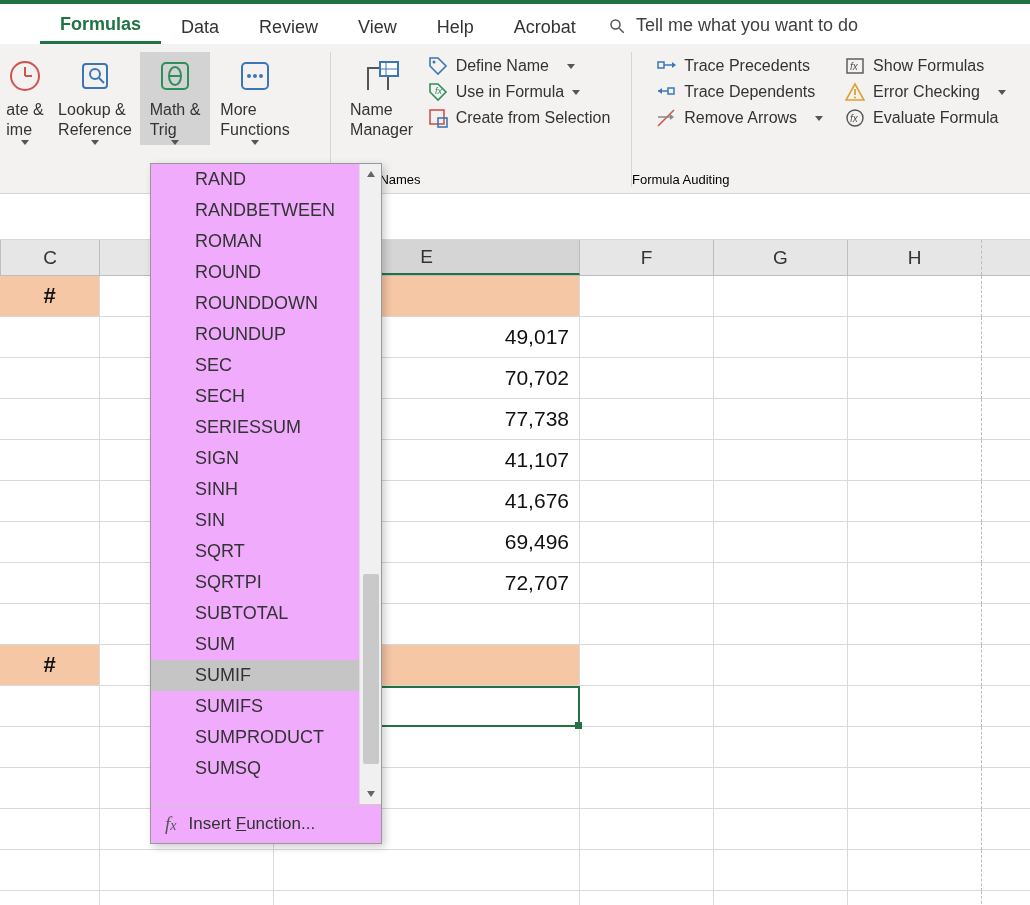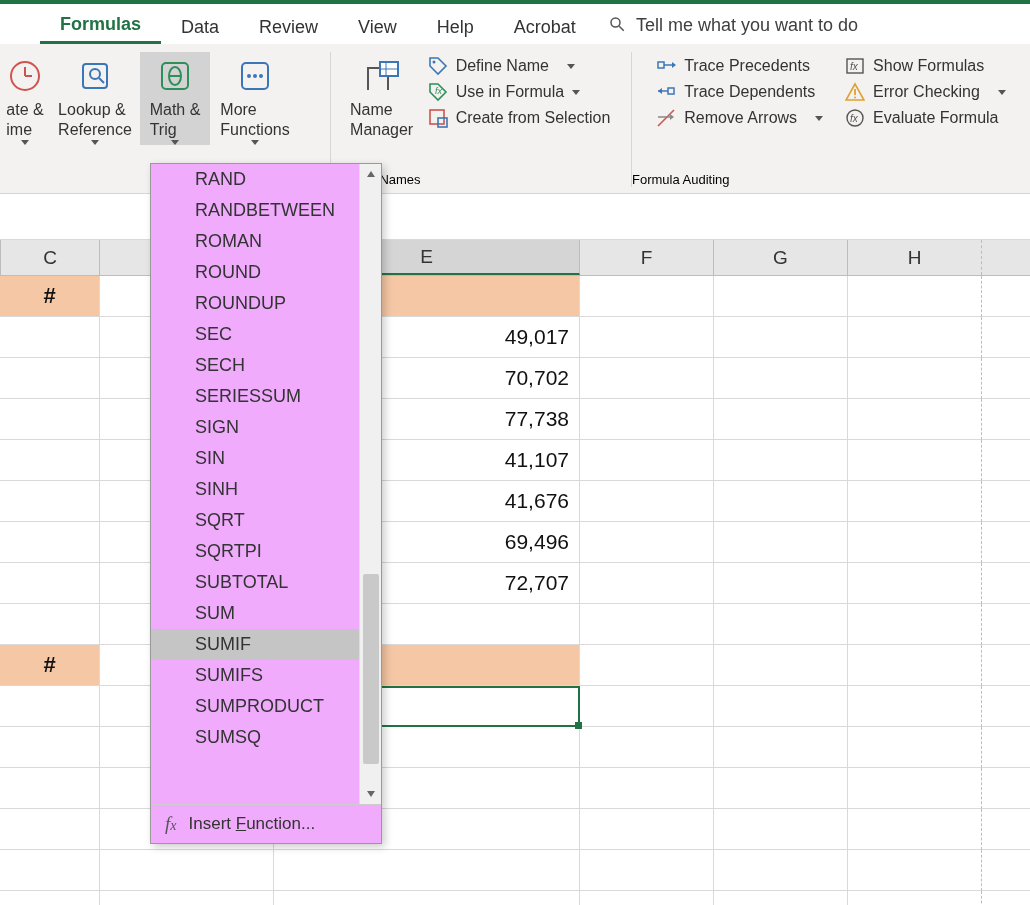--- a/index.html
+++ b/index.html
@@ -3,21 +3,21 @@
 <meta charset="utf-8">
 <style>
   html,body{margin:0;padding:0;width:1030px;height:905px;font-family:"Segoe UI",Arial,sans-serif;font-size:15px;color:#333;background:#fff;overflow:hidden}
   *{box-sizing:border-box}
   
   .top-accent{height:4px;background:#217346;}
   
   .tabs{display:flex;align-items:flex-end;height:40px;background:#fff;gap:0;padding-left:40px}
   .tab{padding:8px 20px 6px 20px;font-size:18px;color:#333;cursor:default}
   .tab.active{color:#217346;font-weight:600;border-bottom:3px solid #217346}
-  .tellme{display:flex;gap:10px;padding:8px 12px;font-size:18px;color:#404040}
+  .tellme{display:flex;align-items:center;gap:10px;padding:8px 12px;font-size:18px;color:#404040}
   .tellme .icon{width:18px;height:18px}
   
   .ribbon{display:flex;height:150px;background:#f3f2f1;border-bottom:1px solid #d6d6d6;padding:2px 0 0 0}
   .group{display:flex;flex-direction:column;align-items:center;min-height:100%}
   .group-inner{display:flex;align-items:flex-start;flex:1;padding:6px 6px 0 6px}
   .group-label{font-size:13px;color:#000000;padding:3px 0 6px 0;text-align:left;width:100%}
   .sep{width:1px;background:#d6d6d6;margin:6px 0}
   .bigbtn{display:flex;flex-direction:column;align-items:center;width:80px;padding:4px 4px 0 4px;text-align:left;line-height:1.25;font-size:16px}
   .bigbtn.active{background:#d3d3d3}
   .bigbtn .ic{width:40px;height:40px;margin-bottom:4px}
@@ -444,27 +444,28 @@
     <div class="sel-handle"></div>
   </div>
 </div>
 
 <div class="func-dd">
   <div class="dd-list">
     <div class="dd-item">RAND</div>
     <div class="dd-item">RANDBETWEEN</div>
     <div class="dd-item">ROMAN</div>
     <div class="dd-item">ROUND</div>
+    <div class="dd-item">ROUNDDOWN</div>
     <div class="dd-item">ROUNDUP</div>
     <div class="dd-item">SEC</div>
     <div class="dd-item">SECH</div>
     <div class="dd-item">SERIESSUM</div>
     <div class="dd-item">SIGN</div>
+    <div class="dd-item">SINH</div>
     <div class="dd-item">SIN</div>
-    <div class="dd-item">SINH</div>
     <div class="dd-item">SQRT</div>
     <div class="dd-item">SQRTPI</div>
     <div class="dd-item">SUBTOTAL</div>
     <div class="dd-item">SUM</div>
     <div class="dd-item hl">SUMIF</div>
     <div class="dd-item">SUMIFS</div>
     <div class="dd-item">SUMPRODUCT</div>
     <div class="dd-item">SUMSQ</div>
     <div class="dd-scroll">
       <div class="arrow" style="top:0">

